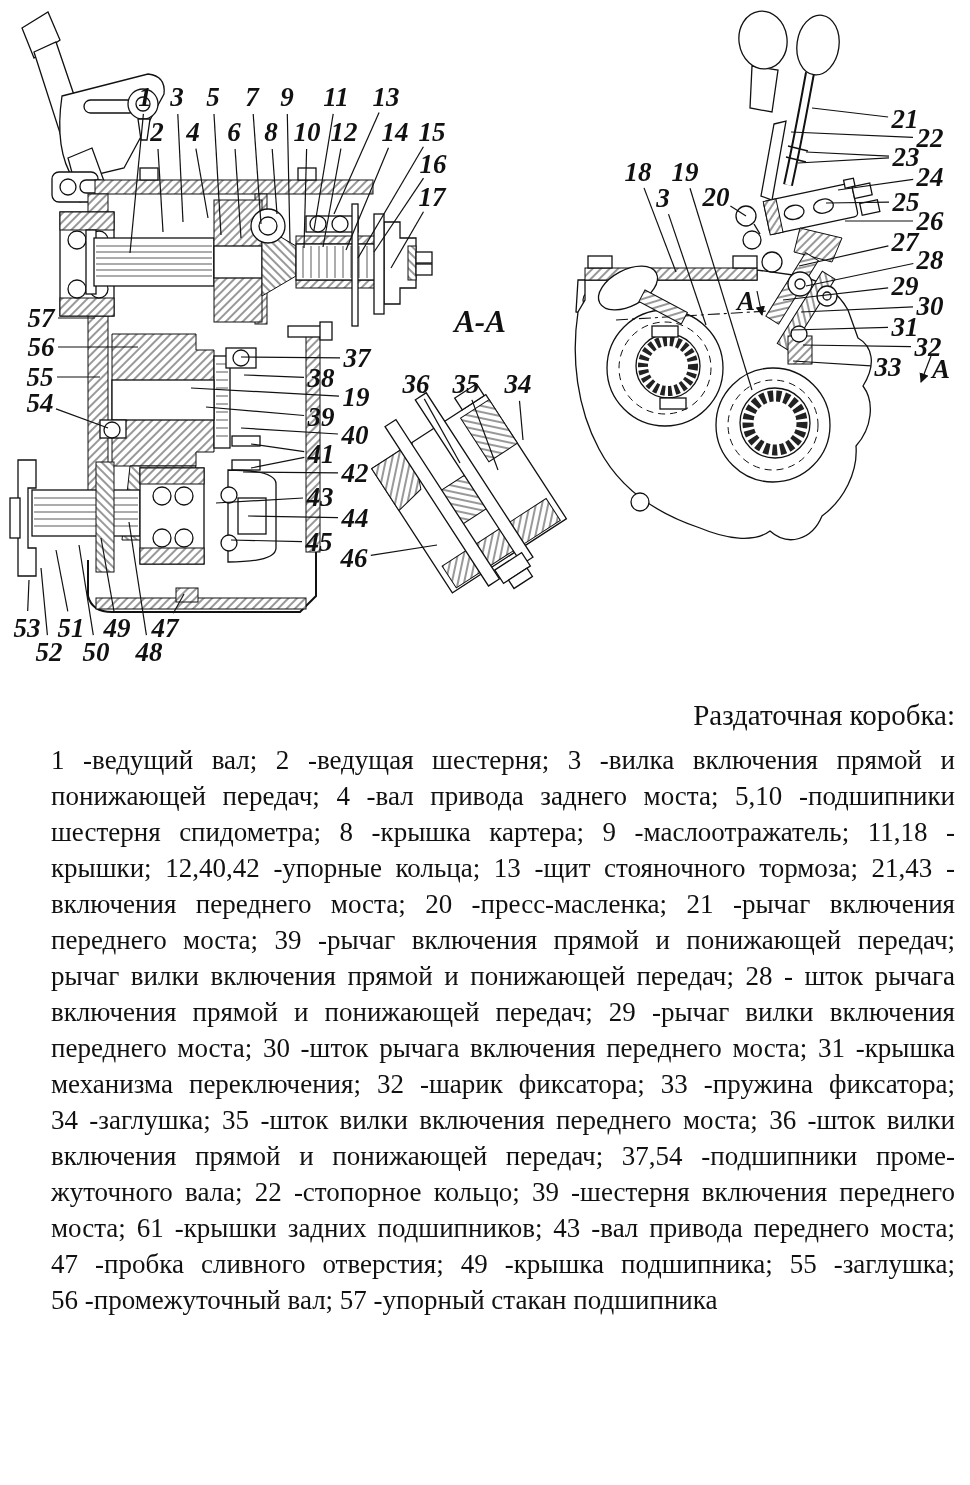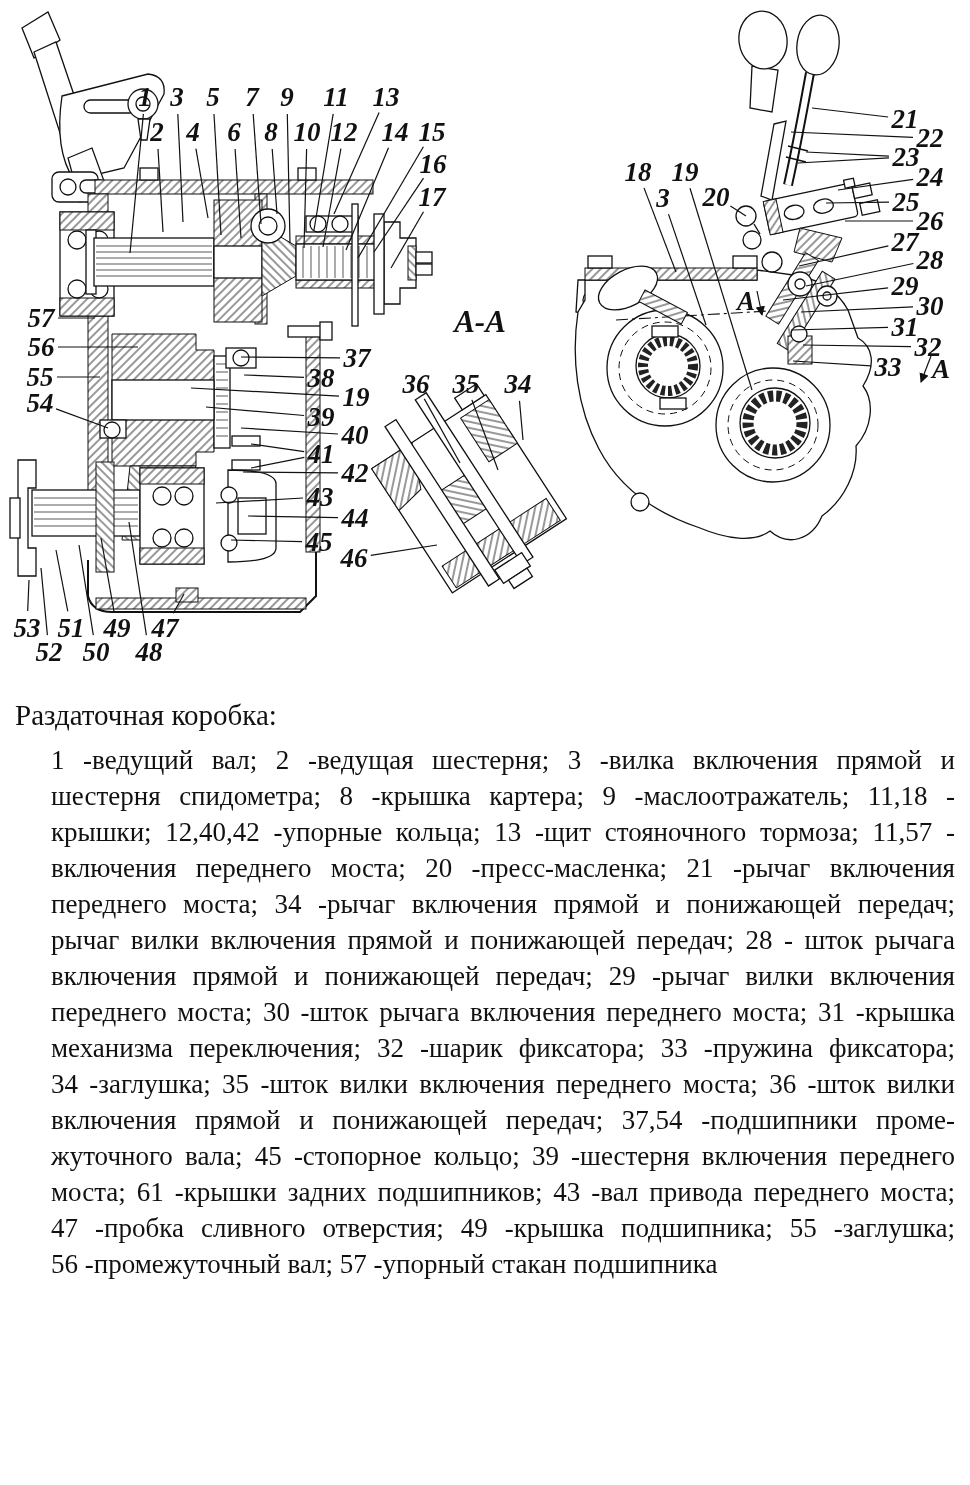--- a/index.html
+++ b/index.html
@@ -11,21 +11,21 @@
   .n{fill:none;stroke:#111;stroke-width:2;}
   .t{stroke:#111;stroke-width:.7;fill:none;}
   .t2{stroke:#111;stroke-width:1.4;fill:none;}
   .dash{stroke:#111;stroke-width:1;stroke-dasharray:7 5;fill:none;}
   .cut{stroke:#111;stroke-width:1.1;stroke-dasharray:12 4 3 4;fill:none;}
   .leader{stroke:#111;stroke-width:1.2;}
   .callout{font-family:"Liberation Serif",serif;font-style:italic;font-weight:bold;font-size:27px;fill:#111;text-anchor:middle;}
   .sec-label{font-family:"Liberation Serif",serif;font-style:italic;font-weight:bold;font-size:31px;fill:#111;text-anchor:middle;}
   
   .legend{padding:6px 15px 0 15px;}
-  .legend-title{font-family:"Liberation Serif",serif;font-size:29px;line-height:38px;text-align:left;margin-bottom:8px;}
+  .legend-title{font-family:"Liberation Serif",serif;font-size:29px;line-height:38px;text-align:right;margin-bottom:8px;}
   .legend-line{font-family:"Liberation Serif",serif;font-size:27px;line-height:36px;text-align:justify;text-align-last:justify;margin-left:36px;}
   .legend-line.last{text-align-last:left;}
 </style>
 </head>
 <body>
 
 <div class="page">
 
   <svg class="figure" viewBox="0 0 970 690" xmlns="http://www.w3.org/2000/svg">
     <defs>
@@ -345,28 +345,29 @@
         <line x1="757" y1="291" x2="762" y2="315" class="leader" marker-end="url(#ah)"></line>
         <text x="746" y="301" dominant-baseline="central" class="callout">А</text>
         <line x1="931" y1="356" x2="921" y2="382" class="leader" marker-end="url(#ah)"></line>
         <text x="941" y="369" dominant-baseline="central" class="callout">А</text>
       </g>
   </svg>
 
   <div class="legend">
     <div class="legend-title">Раздаточная коробка:</div>
     <div class="legend-line">1 -ведущий вал; 2 -ведущая шестерня; 3 -вилка включения прямой и</div>
+    <div class="legend-line">понижающей передач; 4 -вал привода заднего моста; 5,10 -подшипники</div>
     <div class="legend-line">шестерня спидометра; 8 -крышка картера; 9 -маслоотражатель; 11,18 -</div>
-    <div class="legend-line">крышки; 12,40,42 -упорные кольца; 13 -щит стояночного тормоза; 11,57 -</div>
+    <div class="legend-line">крышки; 12,40,42 -упорные кольца; 13 -щит стояночного тормоза; 21,43 -</div>
     <div class="legend-line">включения переднего моста; 20 -пресс-масленка; 21 -рычаг включения</div>
-    <div class="legend-line">переднего моста; 34 -рычаг включения прямой и понижающей передач;</div>
+    <div class="legend-line">переднего моста; 39 -рычаг включения прямой и понижающей передач;</div>
     <div class="legend-line">рычаг вилки включения прямой и понижающей передач; 28 - шток рычага</div>
     <div class="legend-line">включения прямой и понижающей передач; 29 -рычаг вилки включения</div>
     <div class="legend-line">переднего моста; 30 -шток рычага включения переднего моста; 31 -крышка</div>
     <div class="legend-line">механизма переключения; 32 -шарик фиксатора; 33 -пружина фиксатора;</div>
     <div class="legend-line">34 -заглушка; 35 -шток вилки включения переднего моста; 36 -шток вилки</div>
     <div class="legend-line">включения прямой и понижающей передач; 37,54 -подшипники проме-</div>
-    <div class="legend-line">жуточного вала; 45 -стопорное кольцо; 39 -шестерня включения переднего</div>
+    <div class="legend-line">жуточного вала; 22 -стопорное кольцо; 39 -шестерня включения переднего</div>
     <div class="legend-line">моста; 61 -крышки задних подшипников; 43 -вал привода переднего моста;</div>
     <div class="legend-line">47 -пробка сливного отверстия; 49 -крышка подшипника; 55 -заглушка;</div>
     <div class="legend-line last">56 -промежуточный вал; 57 -упорный стакан подшипника</div>
   </div>
 </div>
 
 </body></html>

